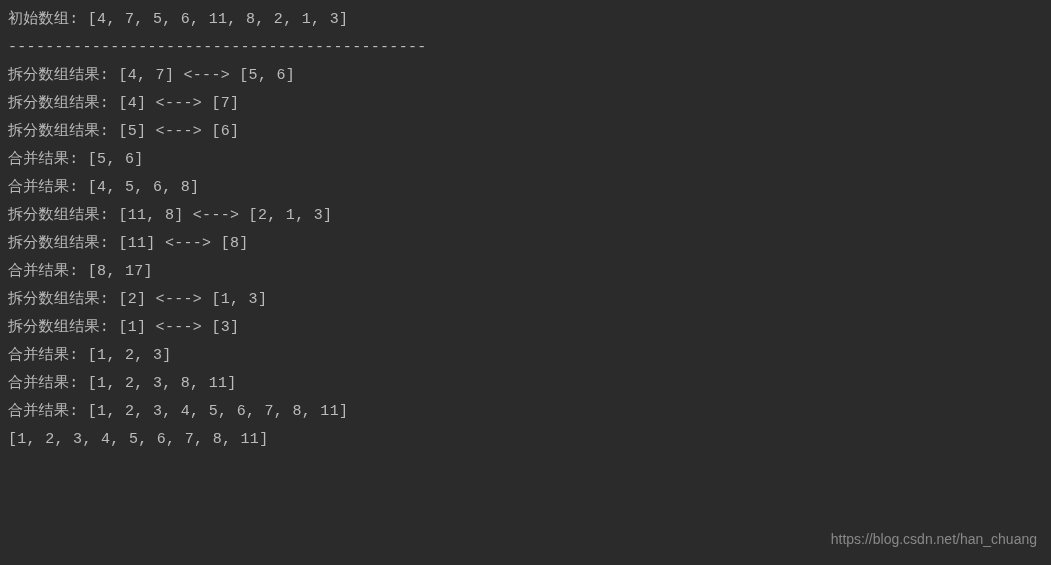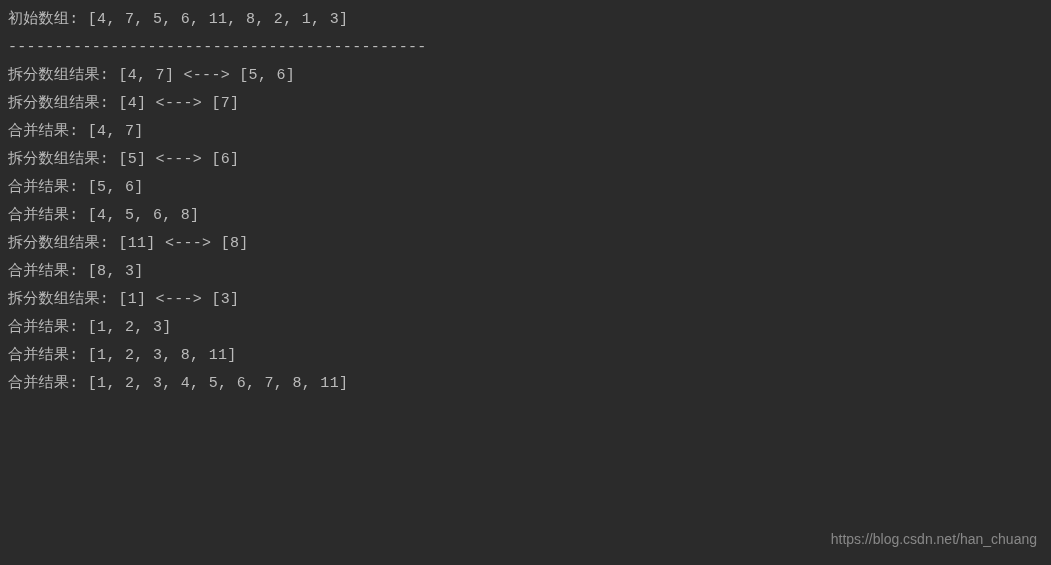--- a/index.html
+++ b/index.html
@@ -34,25 +34,27 @@
     }
   </style>
 </head>
 <body>
 
 <div>
   <div class="line">初始数组: [4, 7, 5, 6, 11, 8, 2, 1, 3]</div>
   <div class="line">---------------------------------------------</div>
   <div class="line">拆分数组结果: [4, 7] &lt;---&gt; [5, 6]</div>
   <div class="line">拆分数组结果: [4] &lt;---&gt; [7]</div>
-  <div class="line">合并结果: [4, 7]</div>
   <div class="line">拆分数组结果: [5] &lt;---&gt; [6]</div>
   <div class="line">合并结果: [5, 6]</div>
   <div class="line">合并结果: [4, 5, 6, 8]</div>
+  <div class="line">拆分数组结果: [11, 8] &lt;---&gt; [2, 1, 3]</div>
   <div class="line">拆分数组结果: [11] &lt;---&gt; [8]</div>
-  <div class="line">合并结果: [8, 3]</div>
+  <div class="line">合并结果: [8, 17]</div>
+  <div class="line">拆分数组结果: [2] &lt;---&gt; [1, 3]</div>
   <div class="line">拆分数组结果: [1] &lt;---&gt; [3]</div>
   <div class="line">合并结果: [1, 2, 3]</div>
   <div class="line">合并结果: [1, 2, 3, 8, 11]</div>
   <div class="line">合并结果: [1, 2, 3, 4, 5, 6, 7, 8, 11]</div>
+  <div class="line">[1, 2, 3, 4, 5, 6, 7, 8, 11]</div>
 </div>
 
 <div class="watermark">https://blog.csdn.net/han_chuang</div>
 
 </body></html>

